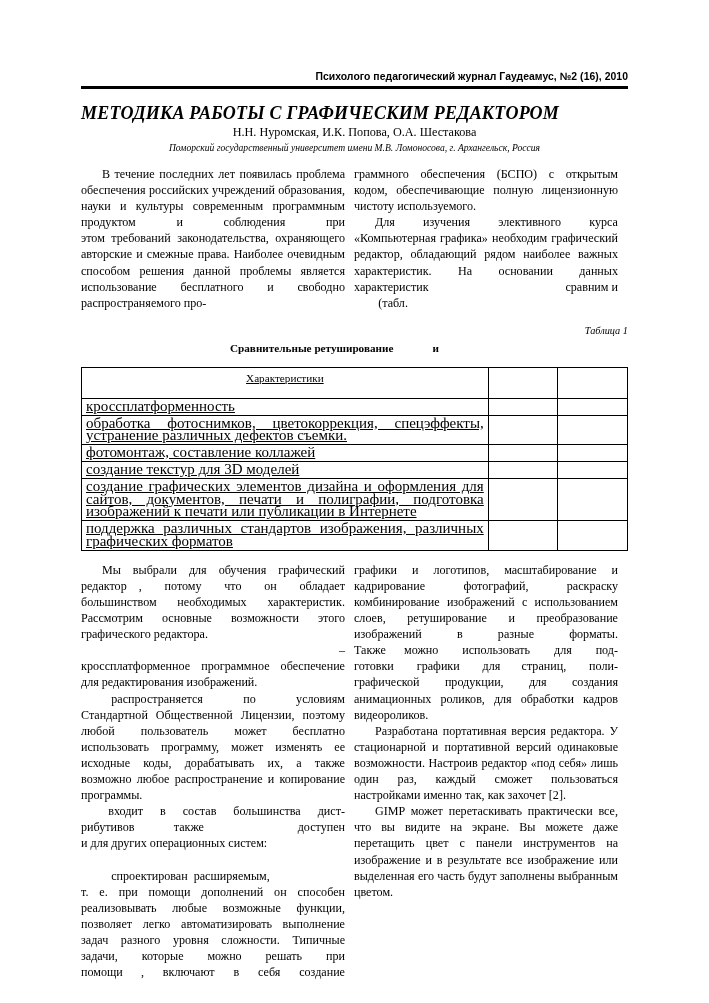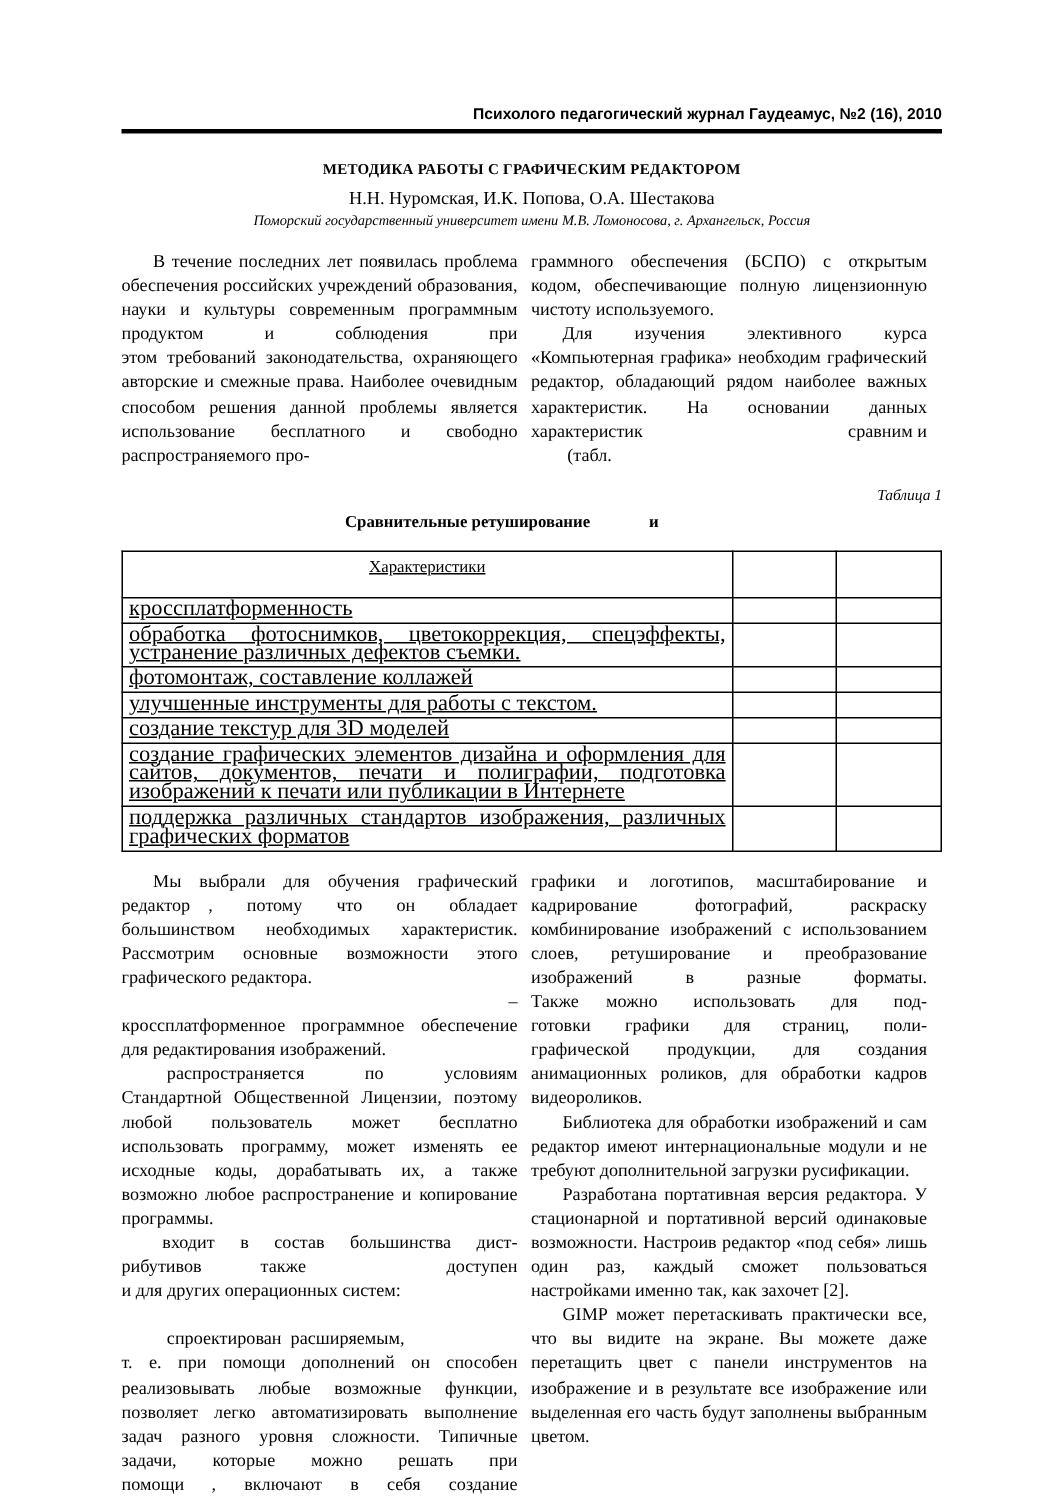--- a/index.html
+++ b/index.html
@@ -41,25 +41,26 @@
   .head-rule {
     margin-top: 3px;
     height: 3px;
     background: #000;
     width: 100%;
   }
 
   
   .article-title {
     margin-top: 17px;
-    text-align: center;
+    text-align: left;
     font-weight: bold;
-    font-size: 10px;
+    font-size: 18px;
     letter-spacing: 0.2px;
     line-height: 15px;
+    font-style: italic;
   }
   .authors {
     margin-top: 4px;
     text-align: center;
     font-size: 12.2px;
     line-height: 15px;
   }
   .affiliation {
     margin-top: 2px;
     text-align: center;
@@ -207,25 +208,20 @@
           <td class="feat">обработка фотоснимков, цветокоррекция, спецэффекты, устранение различных дефектов съемки.</td>
           <td class="val"></td>
           <td class="val"></td>
         </tr>
         <tr>
           <td class="feat">фотомонтаж, составление коллажей</td>
           <td class="val"></td>
           <td class="val"></td>
         </tr>
         <tr>
-          <td class="feat">улучшенные инструменты для работы с текстом.</td>
-          <td class="val"></td>
-          <td class="val"></td>
-        </tr>
-        <tr>
           <td class="feat">создание текстур для 3D моделей</td>
           <td class="val"></td>
           <td class="val"></td>
         </tr>
         <tr>
           <td class="feat">создание графических элементов дизайна и оформления для сайтов, документов, печати и полиграфии, подготовка изображений к печати или публикации в Интернете</td>
           <td class="val"></td>
           <td class="val"></td>
         </tr>
         <tr>
@@ -248,21 +244,20 @@
         <p class="body noindent"><span class="spread"><span class="redact">&nbsp;&nbsp;&nbsp;&nbsp;&nbsp;&nbsp;&nbsp;&nbsp;&nbsp;</span><span>входит в состав большинства дист-</span></span><span class="spread"><span>рибутивов</span><span class="redact">&nbsp;&nbsp;&nbsp;&nbsp;&nbsp;&nbsp;&nbsp;&nbsp;&nbsp;&nbsp;&nbsp;&nbsp;&nbsp;</span><span>также доступен</span></span><span>и для других операционных систем:</span></p>
 
         <p class="body noindent"><span class="redact"><br></span><span class="spread"><span class="redact">&nbsp;&nbsp;&nbsp;&nbsp;&nbsp;&nbsp;&nbsp;&nbsp;&nbsp;&nbsp;</span><span>спроектирован</span><span class="redact">&nbsp;&nbsp;</span><span>расширяемым,</span></span><span class="spread">т. е. при помощи дополнений он способен реализовывать любые возможные функции, позволяет легко автоматизировать выполнение задач разного уровня сложности. Типичные задачи, которые можно решать при</span><span class="spread"><span>помощи</span><span class="redact">&nbsp;&nbsp;&nbsp;&nbsp;&nbsp;&nbsp;</span><span>, включают в себя создание</span></span></p>
 
       </div>
 
       <div class="col">
 
         <p class="body noindent"><span class="spread">графики и логотипов, масштабирование и кадрирование фотографий, раскраску комбинирование изображений с использованием слоев, ретуширование и преобразование изображений в разные форматы.</span><span class="spread"><span>Также</span><span class="redact">&nbsp;&nbsp;&nbsp;&nbsp;&nbsp;&nbsp;</span><span>можно использовать для под-</span></span><span class="spread"><span>готовки графики для</span><span class="redact">&nbsp;&nbsp;&nbsp;&nbsp;&nbsp;&nbsp;&nbsp;</span><span>страниц, поли-</span></span><span>графической продукции, для создания анимационных роликов, для обработки кадров видеороликов.</span></p>
 
-        <p class="body">Библиотека для обработки изображений и сам редактор имеют интернациональные модули и не требуют дополнительной загрузки русификации.</p>
 
         <p class="body">Разработана портативная версия редактора. У стационарной и портативной версий одинаковые возможности. Настроив редактор «под себя» лишь один раз, каждый сможет пользоваться настройками именно так, как захочет [2].</p>
 
         <p class="body">GIMP может перетаскивать практически все, что вы видите на экране. Вы можете даже перетащить цвет с панели инструментов на изображение  и в результате все изображение  или выделенная его часть будут заполнены выбранным цветом.</p>
 
       </div>
     </div>
 
   </div>
 </div>

